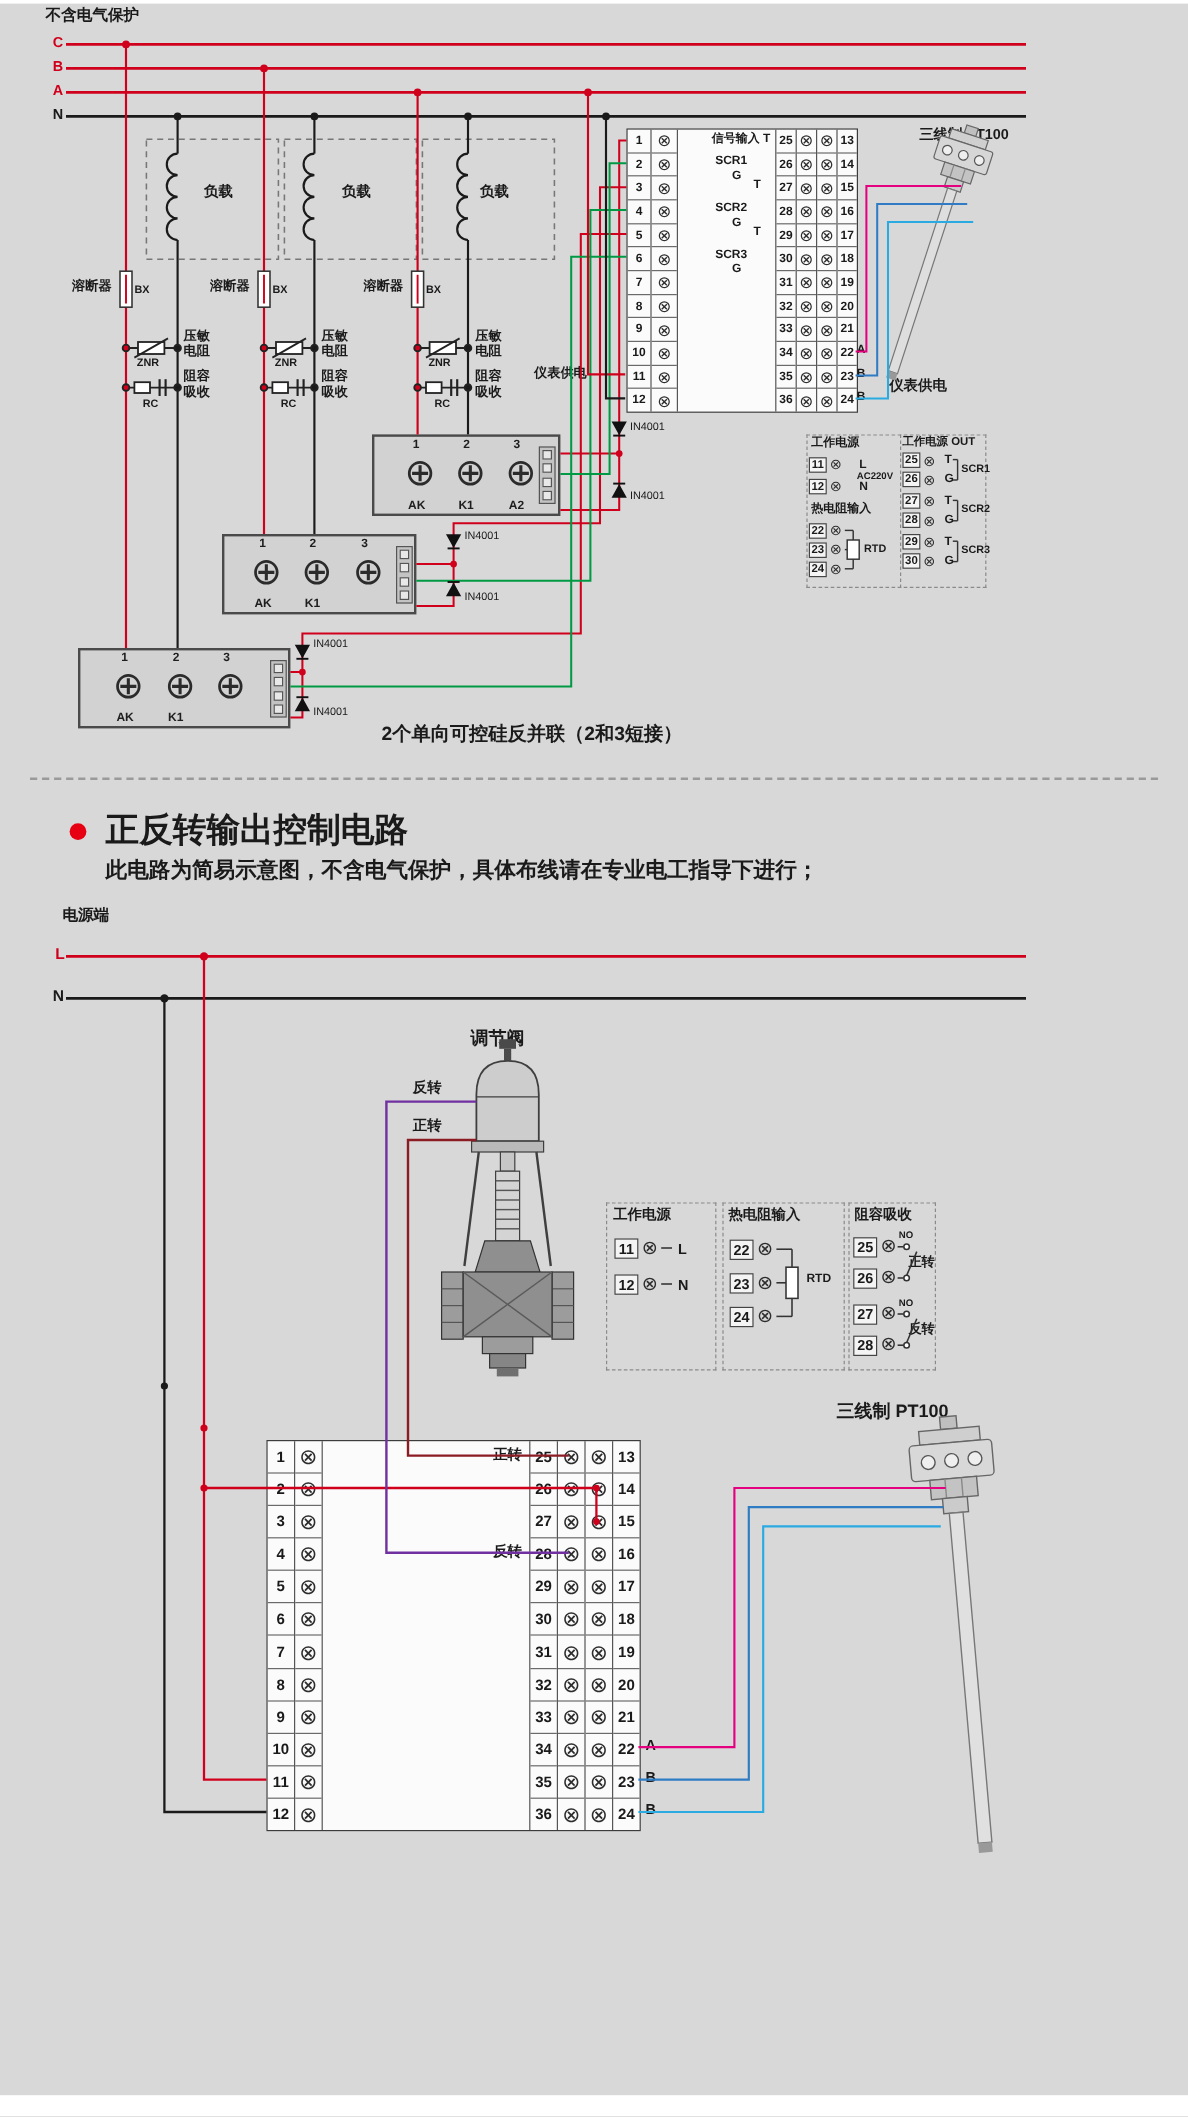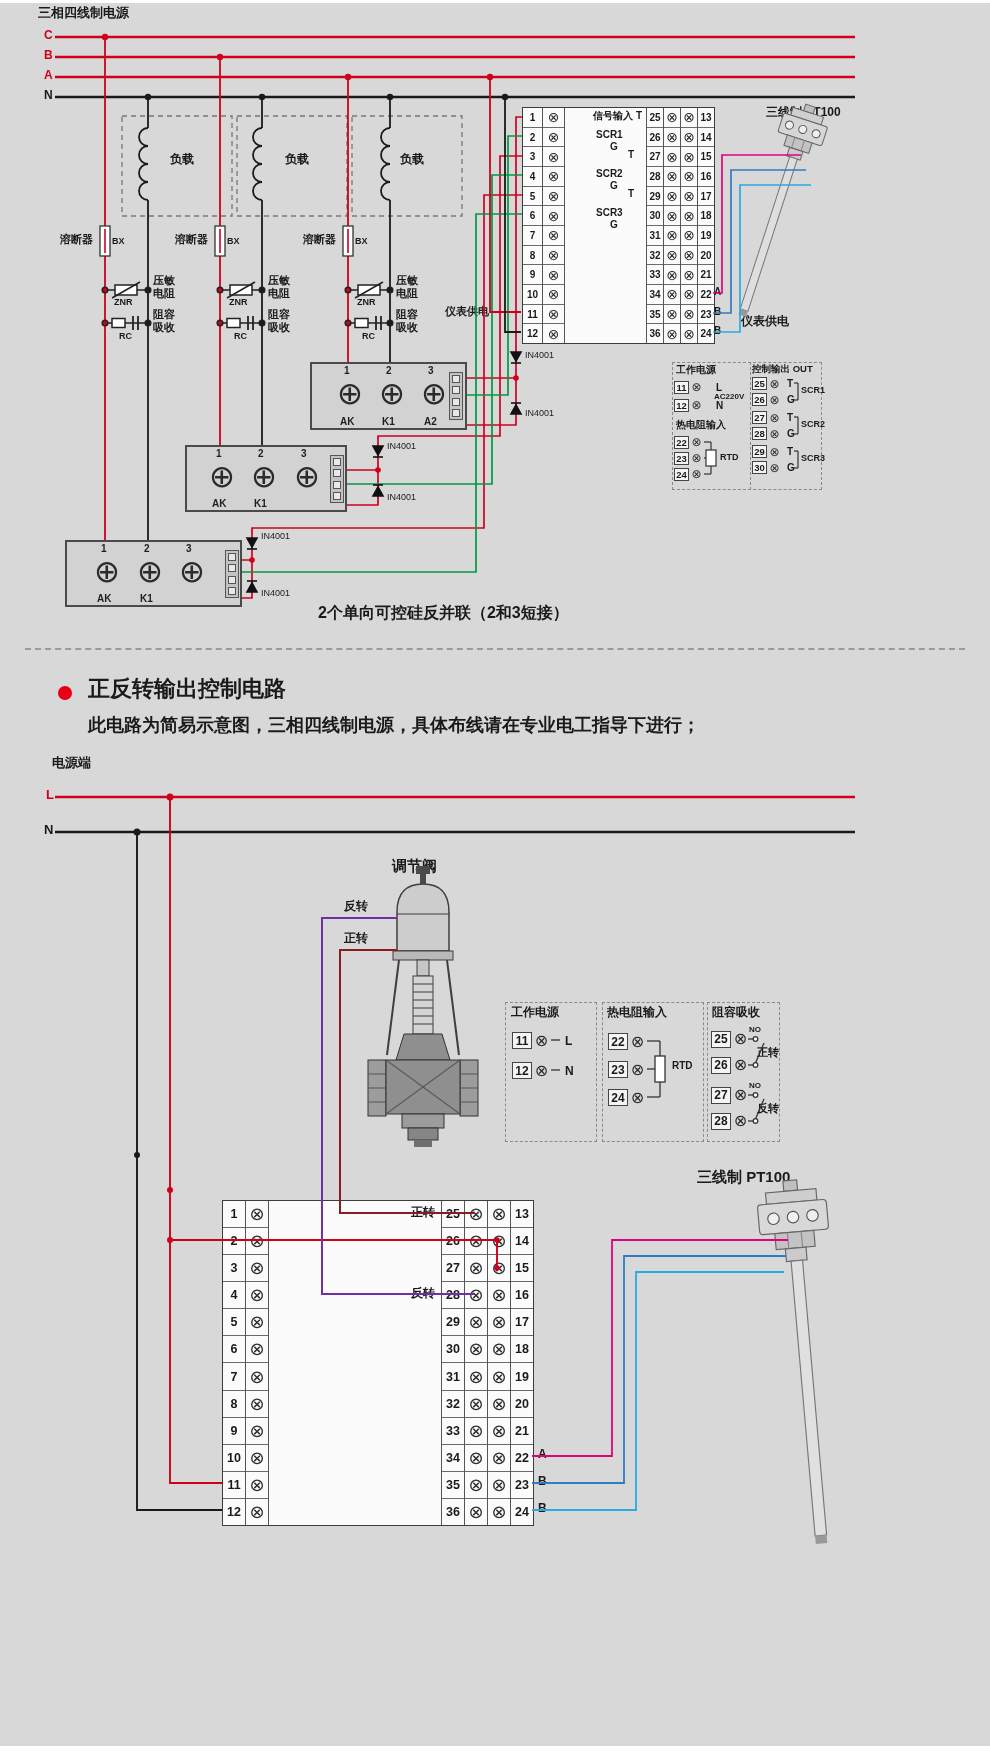--- a/index.html
+++ b/index.html
@@ -47,21 +47,21 @@
   .whitebar{position:absolute;background:#fff;z-index:1;}
 </style>
 </head>
 <body>
 
 <div class="page">
 
   <div class="whitebar" style="left:0;top:0;width:990px;height:3px"></div>
   <div class="whitebar" style="left:0;top:1746px;width:990px;height:18px"></div>
 
-  <div class="lbl" style="left:38px;top:6px;font-size:13px">三相四线制电源</div>
+  <div class="lbl" style="left:38px;top:6px;font-size:13px">不含电气保护</div>
   <div class="lbl" style="left:44px;top:29px;font-size:12px;color:#d0001c">C</div>
   <div class="lbl" style="left:44px;top:49px;font-size:12px;color:#d0001c">B</div>
   <div class="lbl" style="left:44px;top:69px;font-size:12px;color:#d0001c">A</div>
   <div class="lbl" style="left:44px;top:89px;font-size:12px">N</div>
 
   <div class="lbl" style="left:170px;top:153px;font-size:12px">负载</div>
   <div class="lbl" style="left:285px;top:153px;font-size:12px">负载</div>
   <div class="lbl" style="left:400px;top:153px;font-size:12px">负载</div>
 
   <div class="lbl" style="left:60px;top:233px;font-size:11px">溶断器</div>
@@ -426,21 +426,21 @@
       <div class="lrow" style="height:14px">
         <span class="lnum">23</span>
         <span class="screw">⊗</span>
       </div>
       <div class="lrow" style="height:14px">
         <span class="lnum">24</span>
         <span class="screw">⊗</span>
       </div>
     </div>
   <div class="lbl" style="left:720px;top:452px;font-size:9px">RTD</div>
-  <div class="lbl" style="left:752px;top:364px;font-size:9.5px">控制输出 OUT</div>
+  <div class="lbl" style="left:752px;top:364px;font-size:9.5px">工作电源 OUT</div>
   <div class="absrows ctrl-top lg-top" style="left:752px;top:377px;width:70px;height:100px;z-index:3">
 
   <div class="lrow" style="height:13px">
         <span class="lnum">25</span>
         <span class="screw">⊗</span>
         <span class="ltg">T</span>
       </div>
       <div class="lrow" style="height:13px">
         <span class="lnum">26</span>
         <span class="screw">⊗</span>
@@ -467,22 +467,22 @@
         <span class="ltg">G</span>
       </div>
     </div>
   <div class="lbl" style="left:801px;top:385px;font-size:9px">SCR1</div>
   <div class="lbl" style="left:801px;top:419px;font-size:9px">SCR2</div>
   <div class="lbl" style="left:801px;top:453px;font-size:9px">SCR3</div>
 
   <div class="sep" style="left:25px;top:648px;width:940px"></div>
 
   <div class="bullet" style="left:58px;top:686px"></div>
-  <div class="lbl" style="left:88px;top:676px;font-size:22px">正反转输出控制电路</div>
-  <div class="lbl" style="left:88px;top:715px;font-size:18px">此电路为简易示意图，三相四线制电源，具体布线请在专业电工指导下进行；</div>
+  <div class="lbl" style="left:88px;top:676px;font-size:28px">正反转输出控制电路</div>
+  <div class="lbl" style="left:88px;top:715px;font-size:18px">此电路为简易示意图，不含电气保护，具体布线请在专业电工指导下进行；</div>
   <div class="lbl" style="left:52px;top:756px;font-size:13px">电源端</div>
   <div class="lbl" style="left:46px;top:788px;font-size:13px;color:#d0001c">L</div>
   <div class="lbl" style="left:44px;top:823px;font-size:13px">N</div>
   <div class="lbl" style="left:392px;top:857px;font-size:15px">调节阀</div>
   <div class="lbl" style="left:344px;top:900px;font-size:12px">反转</div>
   <div class="lbl" style="left:344px;top:932px;font-size:12px">正转</div>
   <div class="lbl" style="left:405px;top:1206px;width:30px;text-align:right;font-size:12px">正转</div>
   <div class="lbl" style="left:405px;top:1287px;width:30px;text-align:right;font-size:12px">反转</div>
   <div class="lbl" style="left:538px;top:1448px;font-size:12px">A</div>
   <div class="lbl" style="left:538px;top:1475px;font-size:12px">B</div>

